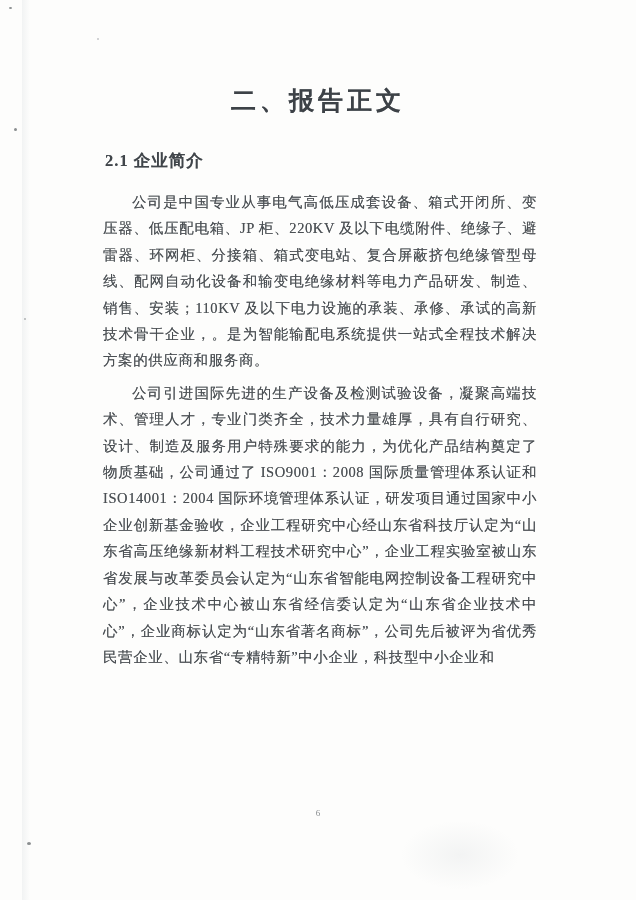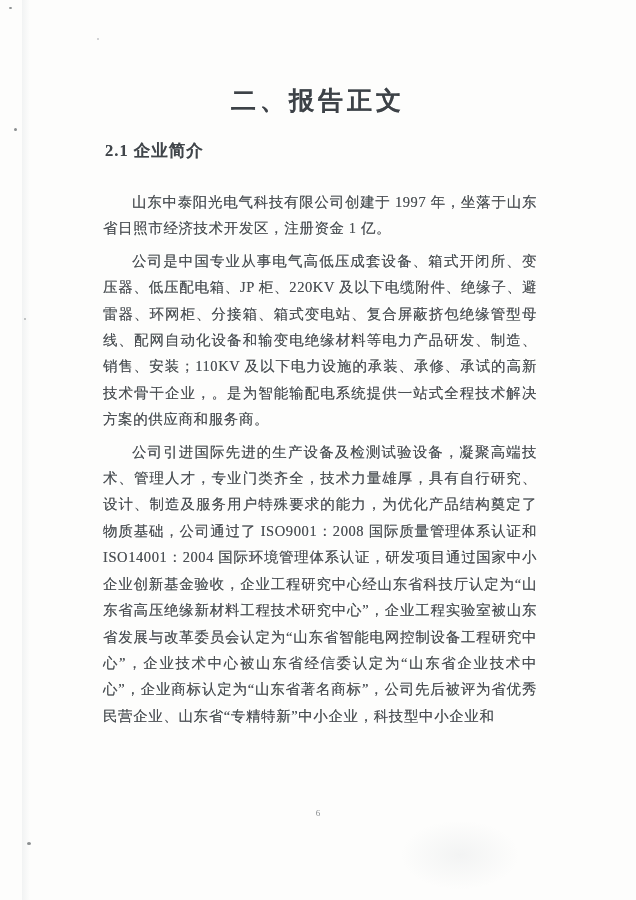--- a/index.html
+++ b/index.html
@@ -58,21 +58,21 @@
     margin: 0;
     text-align: center;
     font-size: 25px;
     font-weight: bold;
     letter-spacing: 4px;
     color: #3d4247;
     text-shadow: 0 0 0.6px rgba(70,76,82,0.7);
   }
   .section-heading {
     position: absolute;
-    top: 140px;
+    top: 150px;
     left: 105px;
     margin: 0;
     font-size: 16.5px;
     font-weight: bold;
     letter-spacing: 1px;
     color: #40454a;
     text-shadow: 0 0 0.5px rgba(70,76,82,0.6);
   }
   .body-text {
     position: absolute;
@@ -113,20 +113,19 @@
   <div class="speckle s3"></div>
   <div class="speckle s4"></div>
   <div class="speckle s5"></div>
   <div class="smudge"></div>
 
   <h1 class="title">二、报告正文</h1>
 
   <h2 class="section-heading">2.1 企业简介</h2>
 
   <div class="body-text">
-    <p>山东中泰阳光电气科技有限公司创建于 1997 年，坐落于山东省日照市经济技术开发区，注册资金 1 亿。</p>
     <p>公司是中国专业从事电气高低压成套设备、箱式开闭所、变压器、低压配电箱、JP 柜、220KV 及以下电缆附件、绝缘子、避雷器、环网柜、分接箱、箱式变电站、复合屏蔽挤包绝缘管型母线、配网自动化设备和输变电绝缘材料等电力产品研发、制造、销售、安装；110KV 及以下电力设施的承装、承修、承试的高新技术骨干企业，。是为智能输配电系统提供一站式全程技术解决方案的供应商和服务商。</p>
     <p>公司引进国际先进的生产设备及检测试验设备，凝聚高端技术、管理人才，专业门类齐全，技术力量雄厚，具有自行研究、设计、制造及服务用户特殊要求的能力，为优化产品结构奠定了物质基础，公司通过了 ISO9001：2008 国际质量管理体系认证和 ISO14001：2004 国际环境管理体系认证，研发项目通过国家中小企业创新基金验收，企业工程研究中心经山东省科技厅认定为“山东省高压绝缘新材料工程技术研究中心”，企业工程实验室被山东省发展与改革委员会认定为“山东省智能电网控制设备工程研究中心”，企业技术中心被山东省经信委认定为“山东省企业技术中心”，企业商标认定为“山东省著名商标”，公司先后被评为省优秀民营企业、山东省“专精特新”中小企业，科技型中小企业和</p>
   </div>
 
   <div class="page-number">6</div>
 
 </div>
 
 </body></html>

